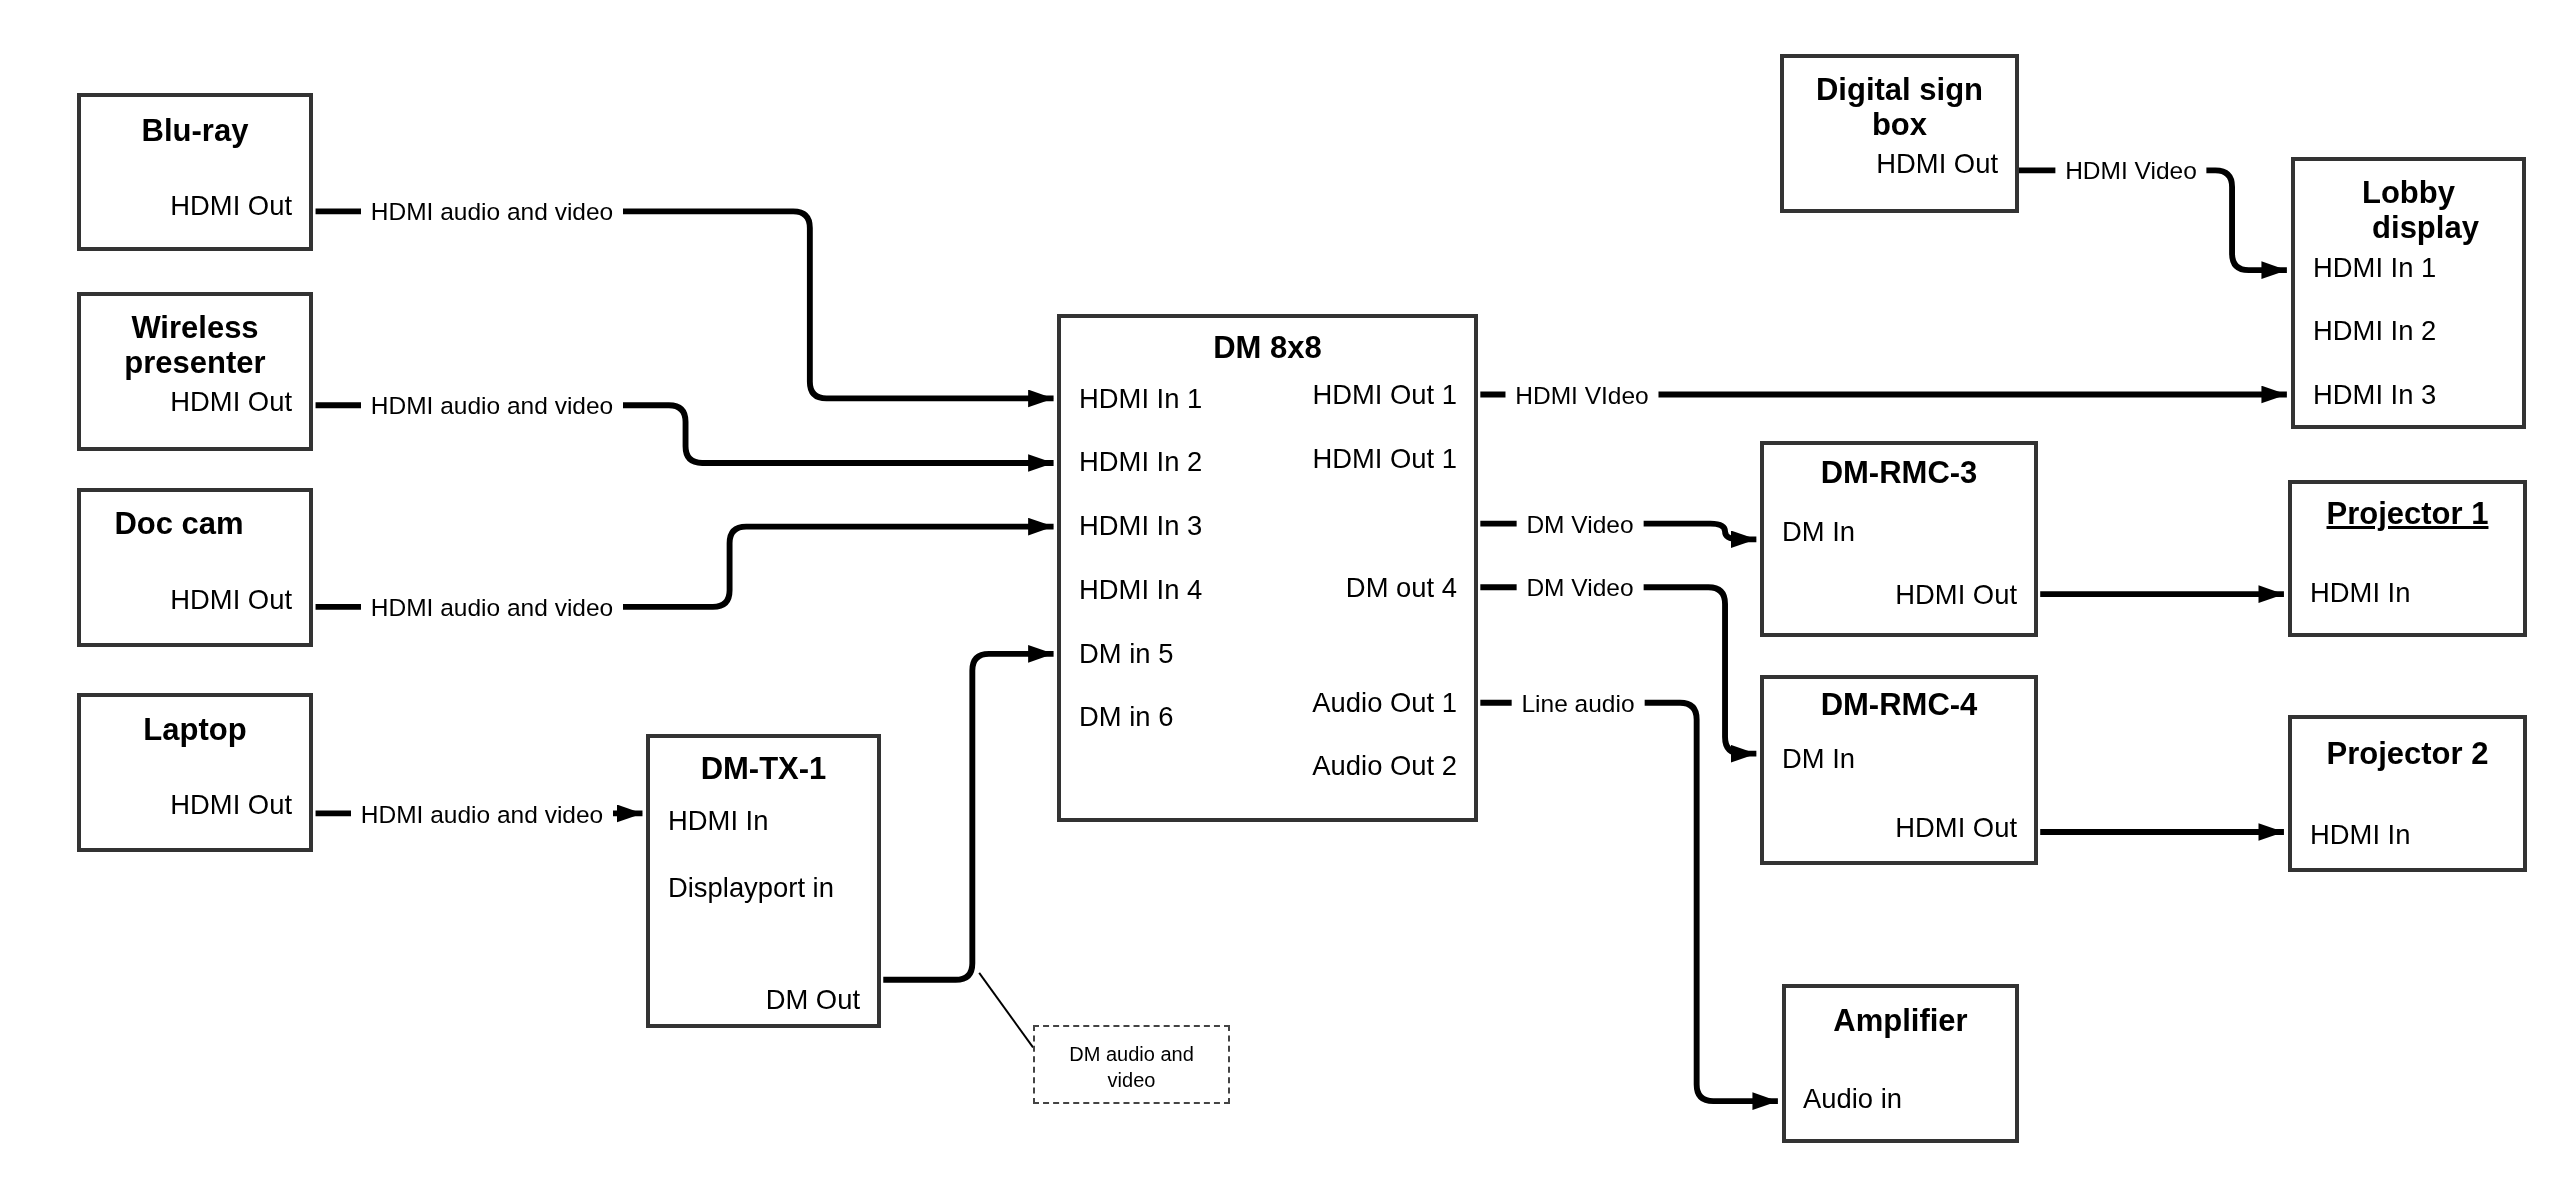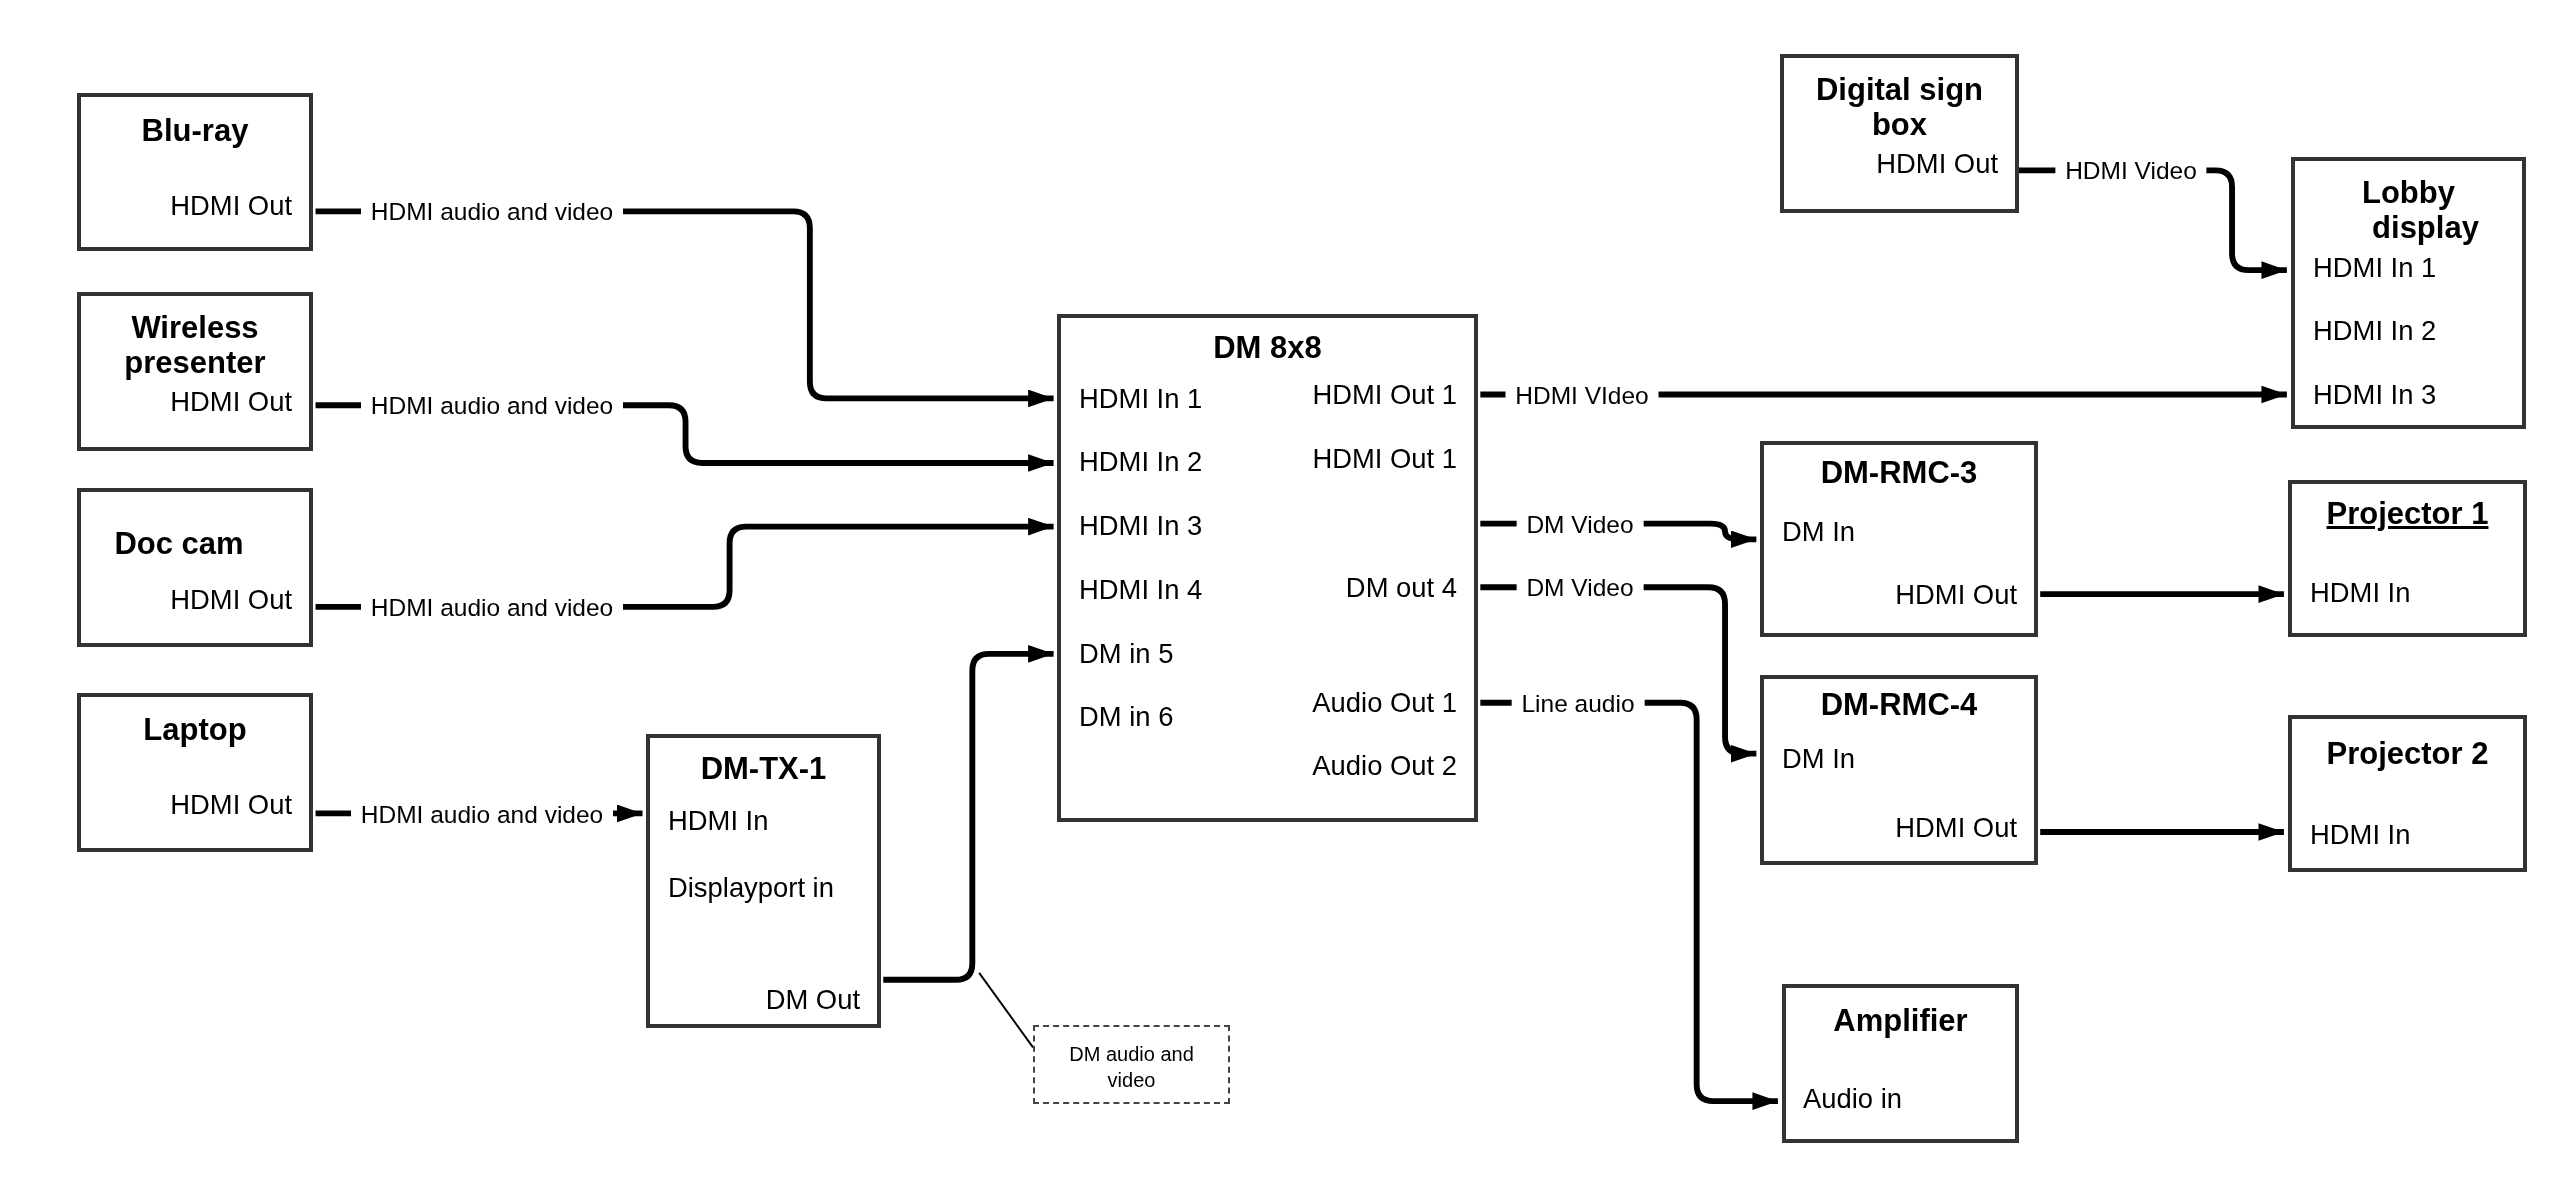--- a/index.html
+++ b/index.html
@@ -53,21 +53,21 @@
       <path d="M 1000 994 L 1055 1070" fill="none" stroke="#000000" stroke-width="2"></path>
     </svg>
     <div class="node" style="left: 77px; top: 93px; width: 236px; height: 158px; border-color: rgb(51, 51, 51);"></div>
     <div class="title-line" style="left: 77px; width: 236px; top: 113px;">Blu-ray</div>
     <div class="port right" style="left: 99px; width: 193px; top: 189px;">HDMI Out</div>
     <div class="node" style="left: 77px; top: 292px; width: 236px; height: 159px; border-color: rgb(51, 51, 51);"></div>
     <div class="title-line" style="left: 77px; width: 236px; top: 310px; text-align: center;">Wireless</div>
     <div class="title-line" style="left: 77px; width: 236px; top: 345px;">presenter</div>
     <div class="port right" style="left: 99px; width: 193px; top: 385px;">HDMI Out</div>
     <div class="node" style="left: 77px; top: 488px; width: 236px; height: 159px; border-color: rgb(51, 51, 51);"></div>
-    <div class="title-line" style="left: 77px; width: 204px; top: 506px; margin-top: 20px;">Doc cam</div>
+    <div class="title-line" style="left: 77px; width: 204px; top: 506px;">Doc cam</div>
     <div class="port right" style="left: 99px; width: 193px; top: 583px;">HDMI Out</div>
     <div class="node" style="left: 77px; top: 693px; width: 236px; height: 159px; border-color: rgb(51, 51, 51);"></div>
     <div class="title-line" style="left: 77px; width: 236px; top: 712px;">Laptop</div>
     <div class="port right" style="left: 99px; width: 193px; top: 788px;">HDMI Out</div>
     <div class="node" style="left: 646px; top: 734px; width: 235px; height: 294px; border-color: rgb(51, 51, 51);"></div>
     <div class="title-line" style="left: 646px; width: 235px; top: 751px;">DM-TX-1</div>
     <div class="port left" style="left: 668px; width: 192px; top: 804px;">HDMI In</div>
     <div class="port left" style="left: 668px; width: 192px; top: 871px;">Displayport in</div>
     <div class="port right" style="left: 668px; width: 192px; top: 963px; margin-top: 20px;">DM Out</div>
     <div class="node" style="left: 1057px; top: 314px; width: 421px; height: 508px; border-color: rgb(51, 51, 51);"></div>

